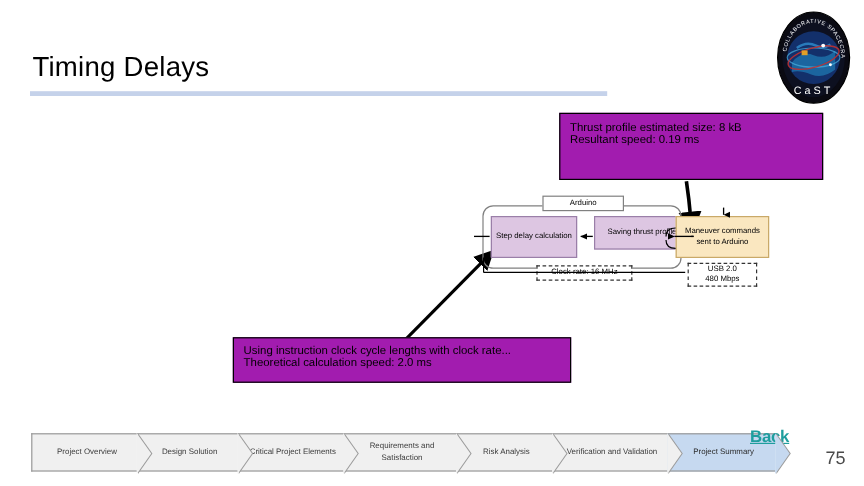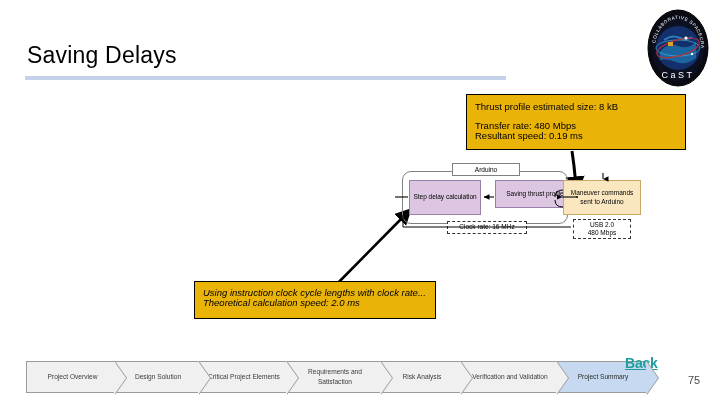--- a/index.html
+++ b/index.html
@@ -42,41 +42,40 @@
     left: 646px;
     top: 8px;
     width: 64px;
     height: 80px;
   }
 
   
   .callout {
     position: absolute;
     border: 1px solid #000000;
-    background: #eab308;
+    background: #a21caf;
     box-sizing: border-box;
     font-size: 9.5px;
     line-height: 1.05;
     color: #000000;
   }
   #callout-top {
     left: 466px;
     top: 94px;
     width: 220px;
     height: 56px;
     padding: 7px 0 0 8px;
   }
   #callout-top .line-gap { margin-top: 9px; }
   #callout-bottom {
     left: 194px;
     top: 281px;
-    width: 242px;
+    width: 282px;
     height: 38px;
     padding: 6px 0 0 8px;
-    font-style: italic;
   }
   .callout div { white-space: nowrap; }
 
   
   #diagram {
     position: absolute;
     left: 395px;
     top: 155px;
     width: 265px;
     height: 95px;
@@ -239,28 +238,28 @@
     font-size: 14px;
     font-weight: bold;
     color: #1f9e9e;
     text-decoration: underline;
     letter-spacing: -0.2px;
   }
   #page-number {
     position: absolute;
     left: 688px;
     top: 374px;
-    font-size: 11px;
+    font-size: 15px;
     color: #4a4a4a;
   }
 </style>
 </head>
 <body>
 
-<div id="slide-title">Saving Delays</div>
+<div id="slide-title">Timing Delays</div>
 <div id="title-rule"></div>
 
 <div id="logo">
   <svg width="64" height="80" viewBox="0 0 64 80" xmlns="http://www.w3.org/2000/svg">
     <ellipse cx="32" cy="40" rx="30" ry="38" fill="#0a0a12" stroke="#000" stroke-width="1"></ellipse>
     <ellipse cx="32" cy="40" rx="26" ry="33" fill="#0d1020"></ellipse>
     <circle cx="32" cy="40" r="22" fill="#13306b"></circle>
     <path d="M14 44 Q22 34 32 38 Q42 42 50 34 L50 50 Q40 58 30 54 Q20 50 14 52 Z" fill="#1d6fa8" opacity="0.85"></path>
     <path d="M18 32 Q26 26 34 30 Q40 33 46 29" stroke="#2f8fd0" stroke-width="2" fill="none" opacity="0.8"></path>
     <ellipse cx="32" cy="40" rx="22" ry="8" fill="none" stroke="#4ab0e0" stroke-width="1" opacity="0.7"></ellipse>
@@ -283,21 +282,20 @@
     </marker>
   </defs>
 
   <path d="M572,151 L574,166 L576,186" stroke="#000000" stroke-width="3" fill="none" marker-end="url(#fatArrow)"></path>
 
   <path d="M330,291 L406,214" stroke="#000000" stroke-width="2.6" fill="none" marker-end="url(#fatArrow)"></path>
 </svg>
 
 <div class="callout" id="callout-top">
   <div>Thrust profile estimated size: 8 kB</div>
-  <div class="line-gap">Transfer rate: 480 Mbps</div>
   <div>Resultant speed: 0.19 ms</div>
 </div>
 
 <div id="diagram">
 
   <div id="arduino-group"></div>
   <div id="arduino-label">Arduino</div>
 
   <div class="proc-box" id="box-step-delay">
     <span>Step delay calculation</span>

